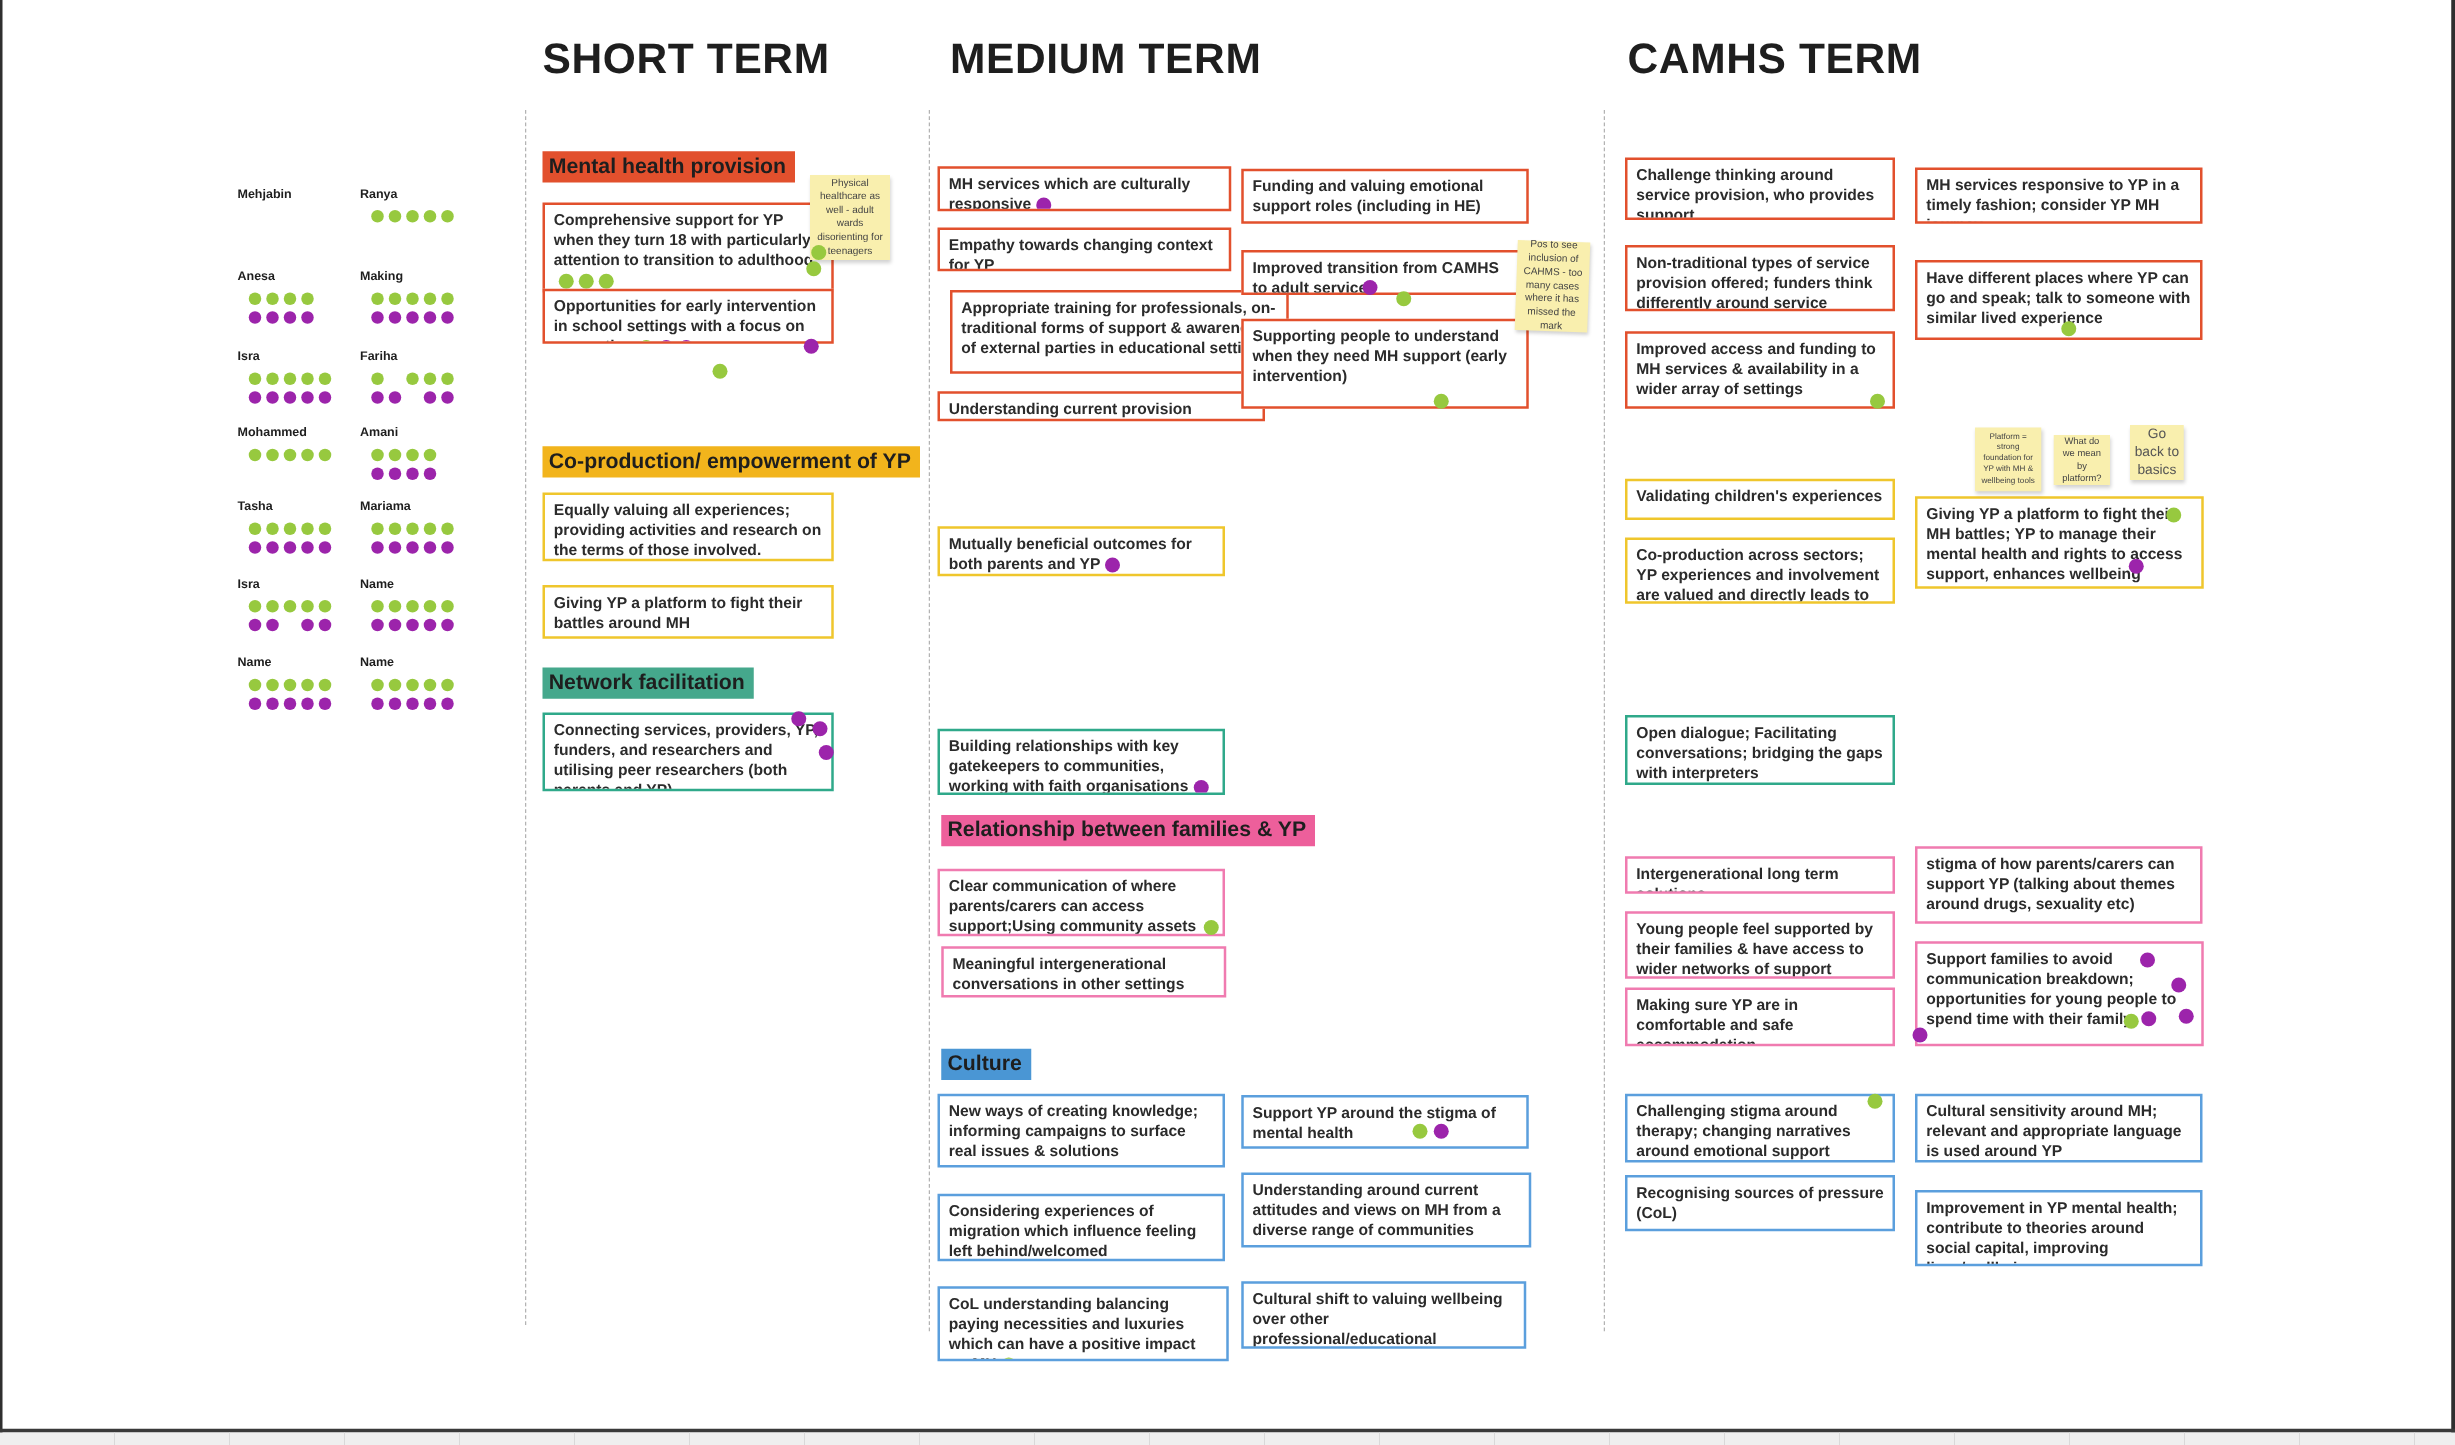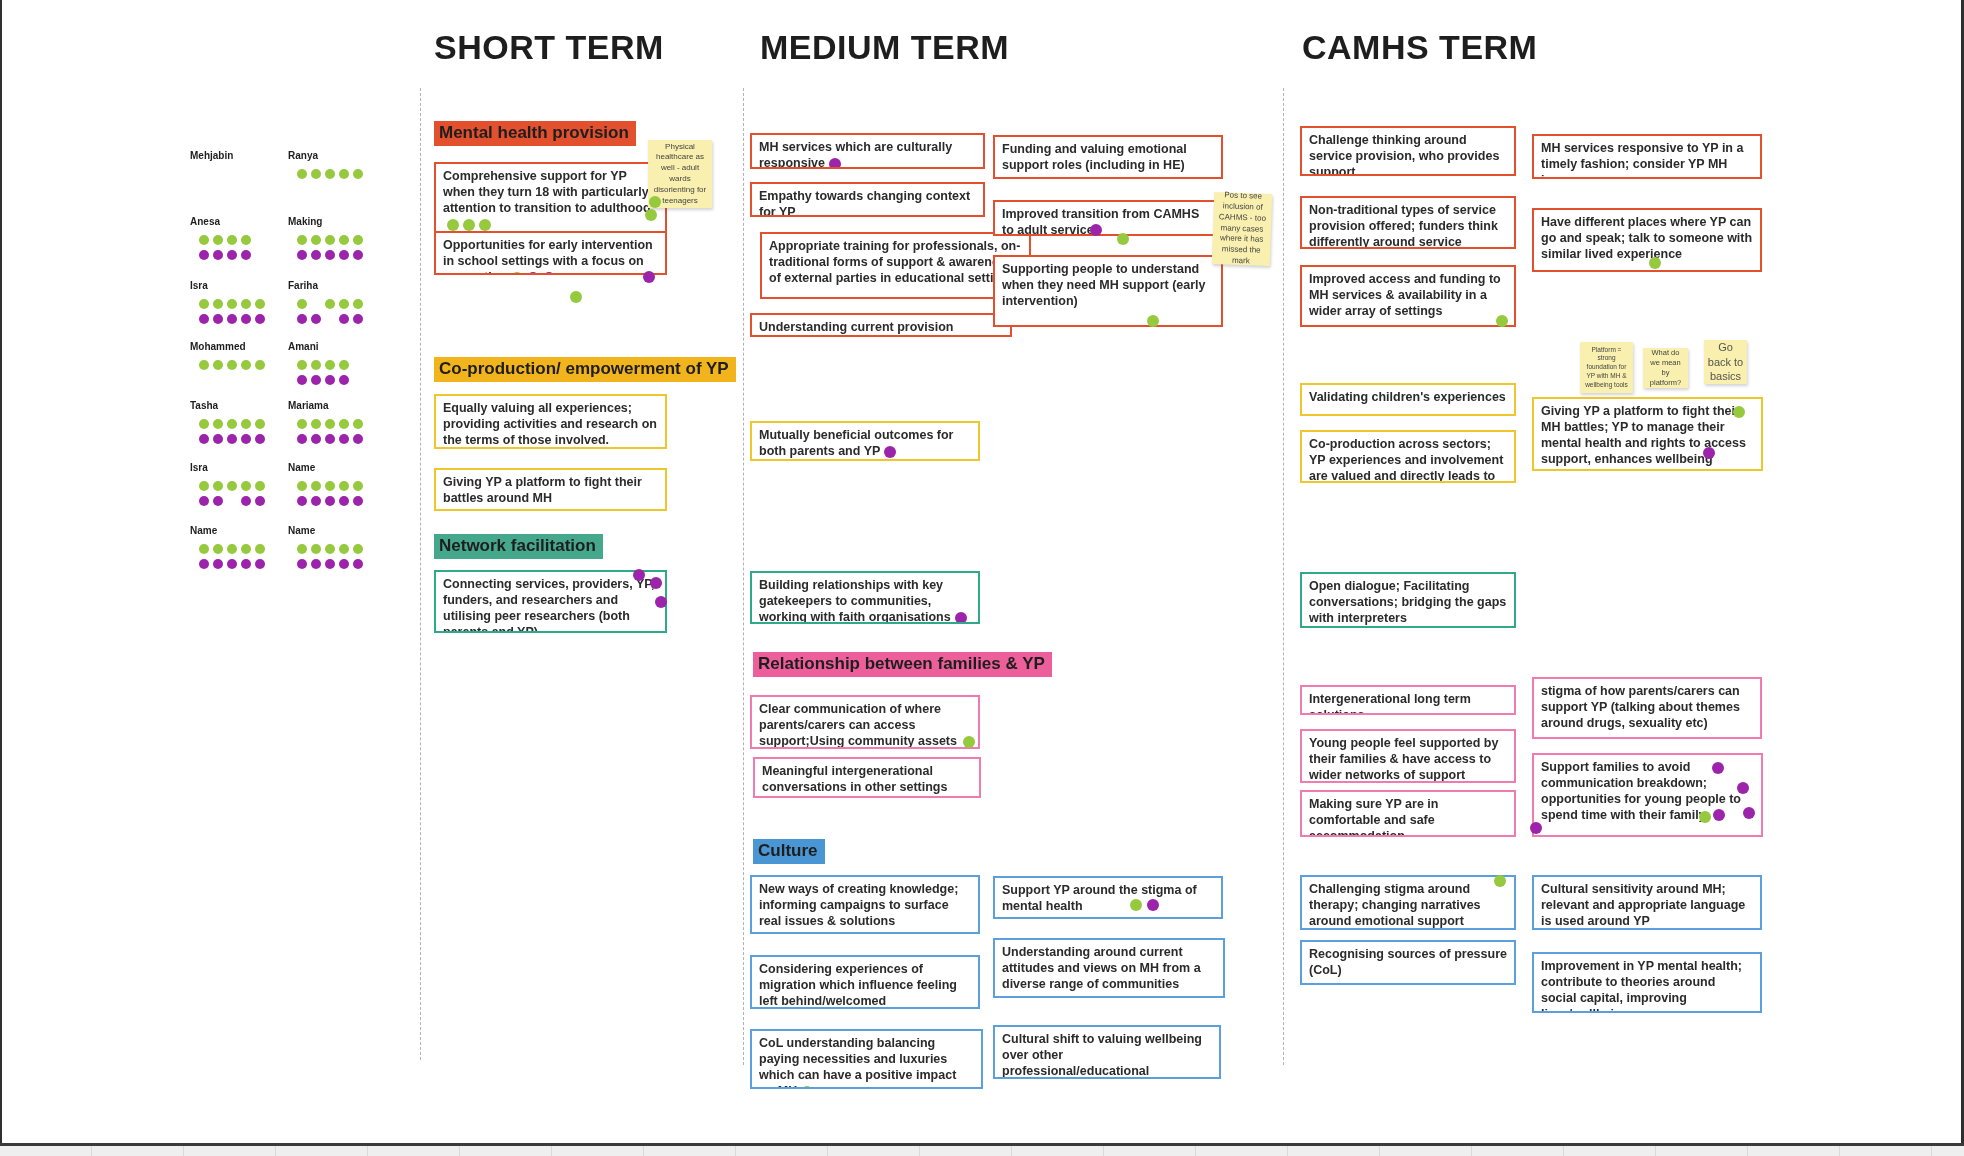--- a/index.html
+++ b/index.html
@@ -131,21 +131,21 @@
 
   <div class="card b-red" style="left:750px;top:133px;width:235px;height:36px"><span>MH services which are culturally responsive</span><span class="dots"><span class="dot p"></span></span></div>
   <div class="card b-red" style="left:750px;top:182px;width:235px;height:35px"><span>Empathy towards changing context for YP</span></div>
   <div class="card b-red" style="left:760px;top:232px;width:271px;height:67px"><span>Appropriate training for professionals, on-traditional forms of support &amp; awareness of external parties  in educational settings</span></div>
   <div class="card b-red" style="left:750px;top:313px;width:262px;height:24px"><span>Understanding current provision</span></div>
 
   <div class="card b-red" style="left:993px;top:135px;width:230px;height:44px"><span>Funding and valuing emotional support roles (including in HE)</span></div>
   <div class="card b-red" style="left:993px;top:200px;width:230px;height:36px"><span>Improved transition from CAMHS to adult services</span></div>
   <div class="card b-red" style="left:993px;top:255px;width:230px;height:72px"><span>Supporting people to understand when they need MH support (early intervention)</span></div>
   <div class="card b-yellow" style="left:750px;top:421px;width:230px;height:40px"><span>Mutually beneficial outcomes for both parents and YP</span><span class="dots"><span class="dot p"></span></span></div>
-  <div class="card b-green" style="left:750px;top:571px;width:230px;height:53px"><span>Building relationships with key gatekeepers to communities, working with faith organisations</span><span class="dots"><span class="dot p"></span></span></div>
+  <div class="card b-green" style="left:750px;top:583px;width:230px;height:53px"><span>Building relationships with key gatekeepers to communities, working with faith organisations</span><span class="dots"><span class="dot p"></span></span></div>
   <div class="hl hl-pink" style="left:753px;top:652px">Relationship between families &amp; YP</div>
   <div class="card b-pink" style="left:750px;top:695px;width:230px;height:54px"><span>Clear communication of where parents/carers can access support;Using community assets better</span></div>
   <div class="card b-pink" style="left:753px;top:757px;width:228px;height:41px"><span>Meaningful intergenerational conversations in other settings</span></div>
   <div class="hl hl-blue" style="left:753px;top:839px">Culture</div>
   <div class="card b-blue" style="left:750px;top:875px;width:230px;height:59px"><span>New ways of creating knowledge; informing campaigns to surface real issues &amp; solutions</span></div>
   <div class="card b-blue" style="left:750px;top:955px;width:230px;height:54px"><span>Considering experiences of migration which influence feeling left behind/welcomed</span></div>
   <div class="card b-blue" style="left:750px;top:1029px;width:233px;height:60px"><span>CoL understanding balancing paying necessities and luxuries which can have a positive impact on MH</span><span class="dots"><span class="dot g"></span></span></div>
   <div class="card b-blue" style="left:993px;top:876px;width:230px;height:43px"><span>Support YP around the stigma of mental health</span></div>
   <div class="card b-blue" style="left:993px;top:938px;width:232px;height:60px"><span>Understanding around current attitudes and views on MH from a diverse range of communities</span></div>
   <div class="card b-blue" style="left:993px;top:1025px;width:228px;height:54px"><span>Cultural shift to valuing wellbeing over other professional/educational achievements</span></div>

